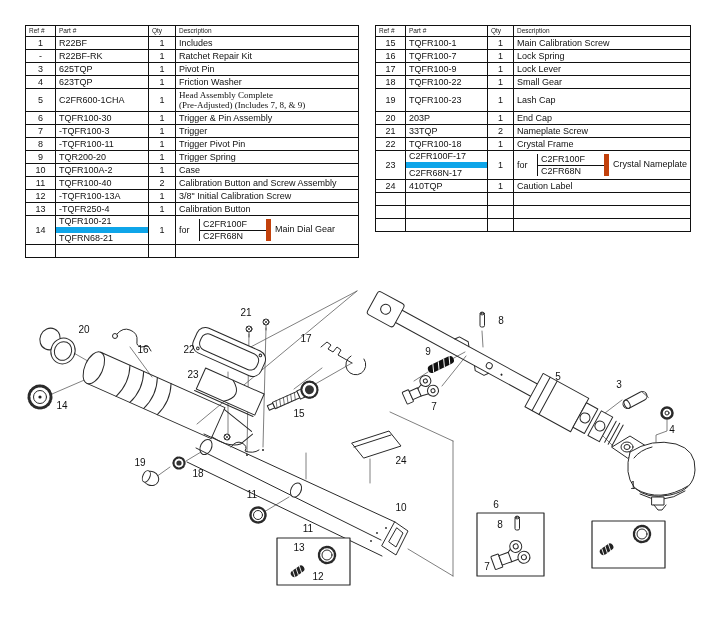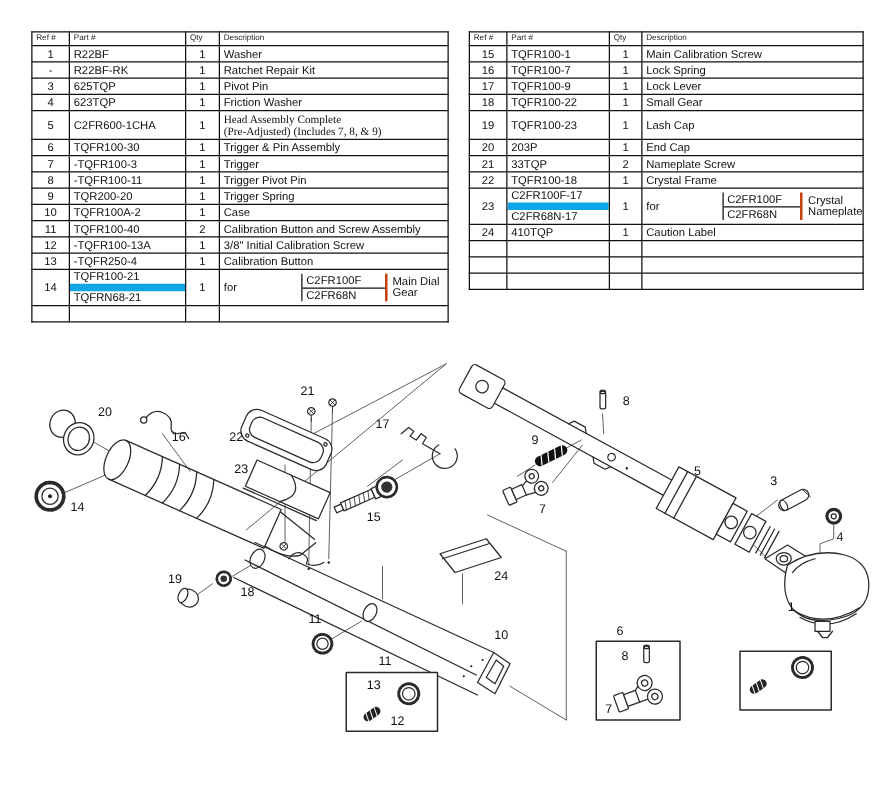--- a/index.html
+++ b/index.html
@@ -14,21 +14,21 @@
   .ptable tr.r td{height:12px;}
   .ptable tr.t td{height:22px;}
   .ptable td.c{text-align:center;padding:0;}
   .ptable td.nopad{padding:0;}
   .stack div{height:11px;line-height:11px;padding-left:3px;}
   .stack div + div{border-top:6px solid #0ea5e9;}
   .two div{line-height:10px;font-family:Liberation Serif, serif;}
   .two{padding-left:3px;}
   .dfor{display:flex;height:22px;align-items:stretch;}
   .dfor .for{width:20px;display:flex;align-items:center;padding-left:3px;}
-  .dfor .vars{width:66px;border-left:1px solid #111;border-right:2px solid #c2410c;margin-left:42px;}
+  .dfor .vars{width:66px;border-left:1px solid #111;border-right:5px solid #c2410c;}
   .dfor .vars div{height:11px;line-height:11px;padding-left:3px;}
   .dfor .vars div + div{border-top:1px solid #111;}
   .dfor .lbl{flex:1;display:flex;align-items:center;padding-left:4px;
              white-space:normal;line-height:9.5px;}
   .pt{stroke:#2a2a2a;fill:none;stroke-width:1;stroke-linecap:round;stroke-linejoin:round;}
   .ln{stroke:#555;fill:none;stroke-width:0.75;stroke-linecap:round;}
   .fw{fill:#fff;}
   .fd{fill:#222;stroke:none;}
   .callout{font:10px "Liberation Sans",sans-serif;fill:#111;text-anchor:middle;}
 </style>
@@ -288,21 +288,21 @@
         <tr class="h">
           <td>Ref #</td>
           <td>Part #</td>
           <td>Qty</td>
           <td>Description</td>
         </tr>
         <tr class="r">
           <td class="c">1</td>
           <td>R22BF</td>
           <td class="c">1</td>
-          <td>Washer</td>
+          <td>Includes</td>
         </tr>
         <tr class="r">
           <td class="c">-</td>
           <td>R22BF-RK</td>
           <td class="c">1</td>
           <td>Ratchet Repair Kit</td>
         </tr>
         <tr class="r">
           <td class="c">3</td>
           <td>625TQP</td>

